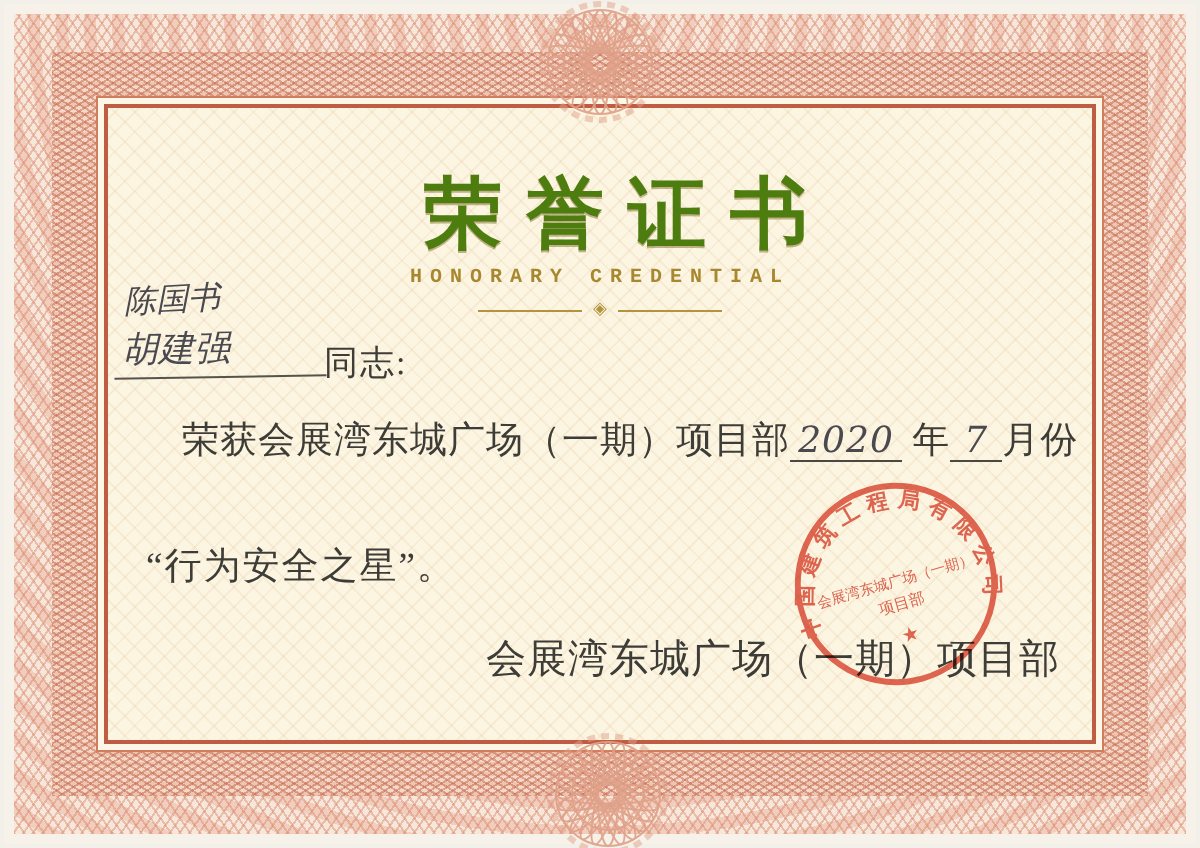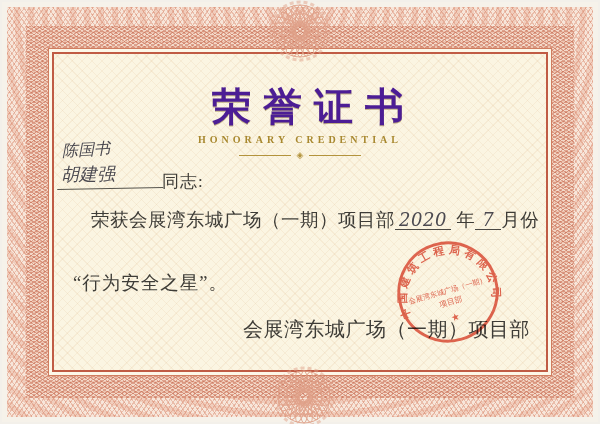--- a/index.html
+++ b/index.html
@@ -38,28 +38,28 @@
   }
   .rosette{position:absolute;pointer-events:none;}
   .rosette-top{left:213px;top:-2px;}
   .rosette-bottom{left:217px;top:364px;}
 
   
   .content{position:absolute;inset:52px;color:#3e3c37;}
   .title{
     position:absolute;left:0;right:0;top:26px;margin:0;
     text-align:center;font-size:39px;font-weight:bold;
-    letter-spacing:12px;padding-left:28px;color:#4c1d95;
+    letter-spacing:12px;padding-left:28px;color:#4d7c0f;
     text-shadow:0 1px 0 rgba(122,95,24,.45);
     font-family:"Liberation Sans","DejaVu Sans",sans-serif;
   }
   .subtitle{
     position:absolute;left:0;right:0;top:80px;text-align:center;
     font-size:10px;font-weight:bold;letter-spacing:4px;color:#a8882f;
-    font-family:Liberation Serif, serif;
+    font-family:Liberation Mono, monospace;
   }
   .divider{position:absolute;left:0;right:0;top:97px;display:flex;align-items:center;justify-content:center;gap:6px;}
   .divider .dline{width:52px;height:0;border-top:1px solid #b3933c;}
   .divider .dgem{color:#b3933c;font-size:9px;line-height:9px;font-family:"DejaVu Sans",sans-serif;}
 
   .hand{
     font-style:italic;color:#4b4950;
     font-family:"DejaVu Serif","Liberation Serif",serif;
   }
   .name-corrected{position:absolute;left:8px;top:86px;font-size:16px;transform:rotate(-3deg);}

